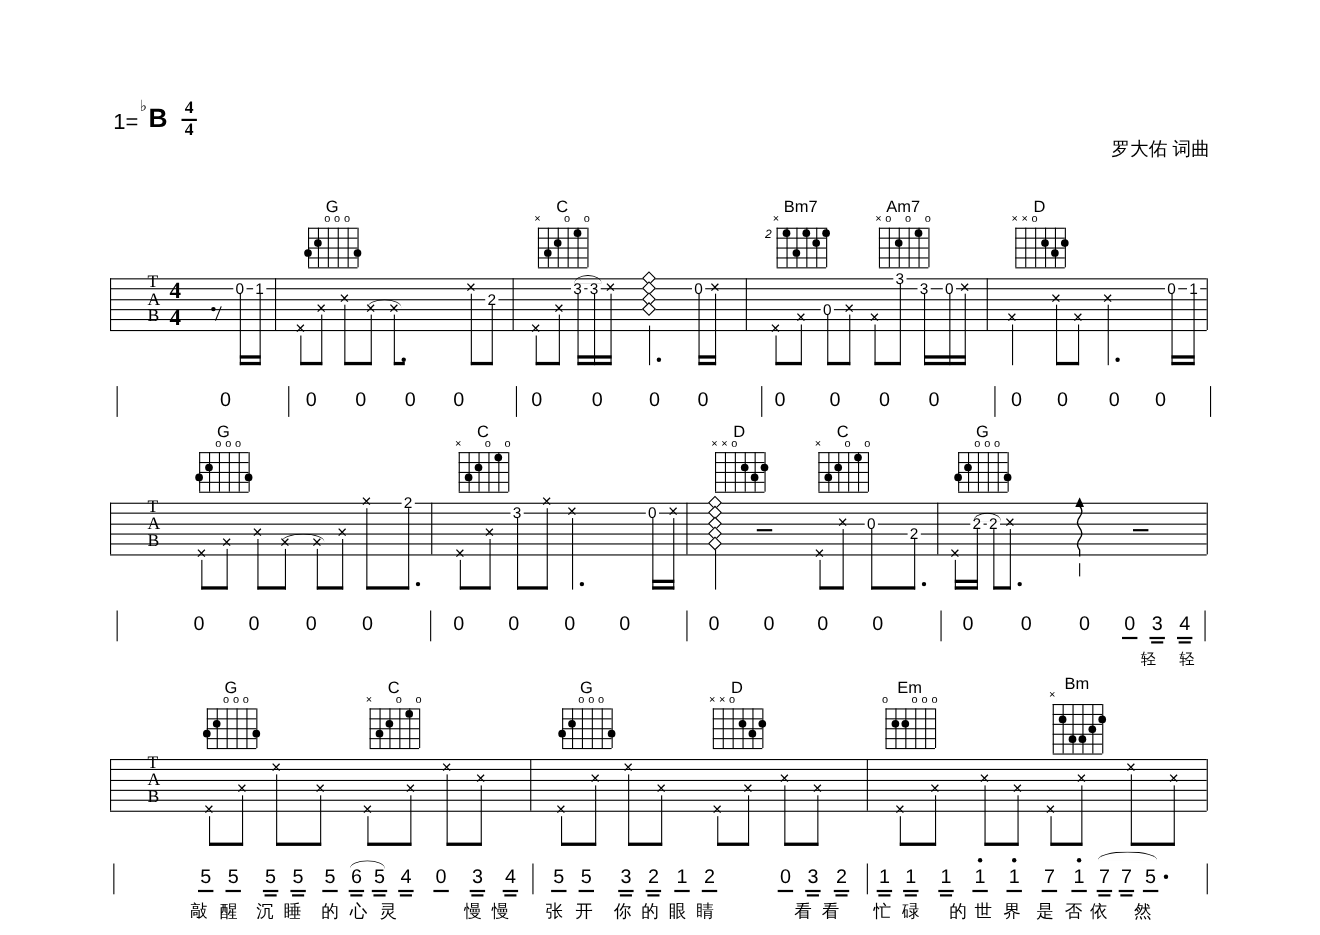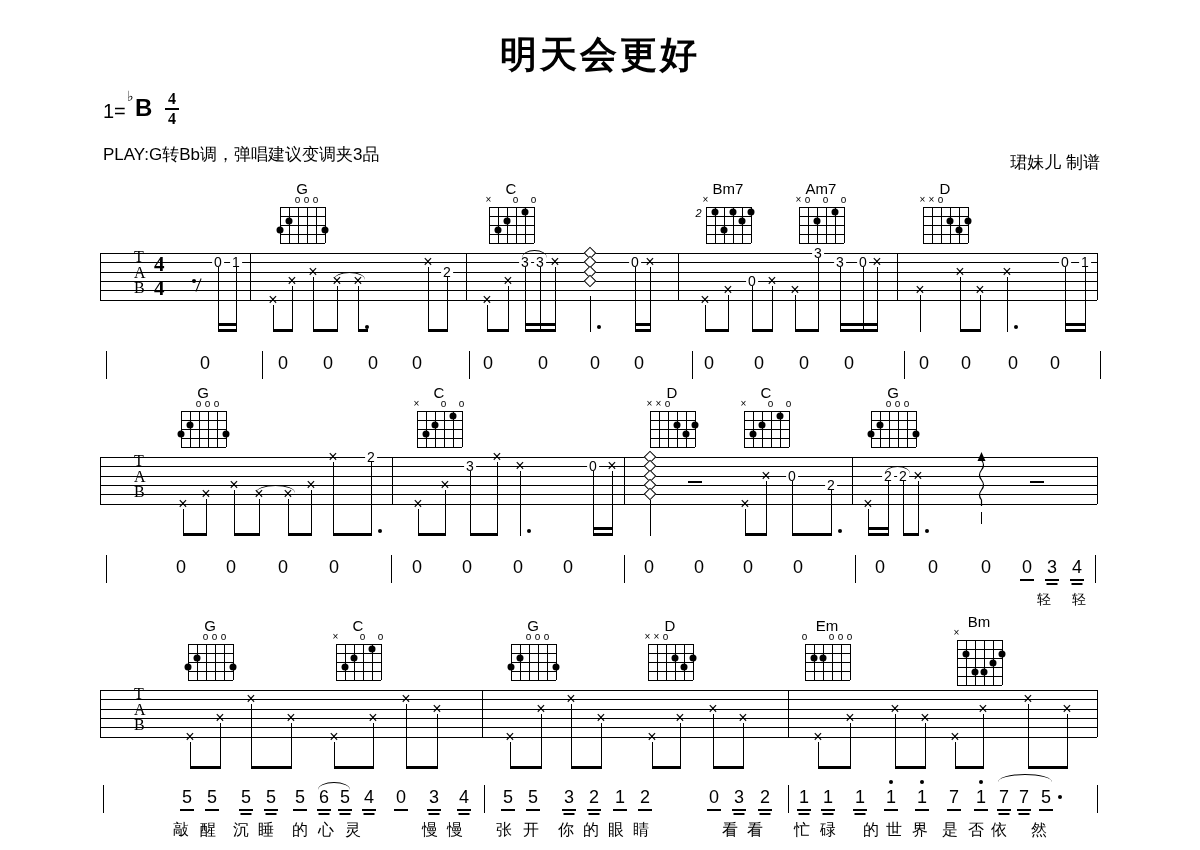--- a/index.html
+++ b/index.html
@@ -41,31 +41,29 @@
   .jul{height:1.5px;background:#000;transform:translateX(-50%);}
   .lyr{font-size:16px;line-height:1;transform:translateX(-50%);}
   .lyr2{font-size:14px;line-height:1;transform:translateX(-50%);}
   .restdot{width:4px;height:4px;border-radius:50%;background:#000;}
   .restslash{width:1px;height:14px;background:#000;transform:rotate(22deg);}
 </style>
 </head>
 <body>
 
 <div id="sheet">
-  <div class="abs" id="title">明天会更好</div>
   <div class="abs" id="keyblock" style="width:90px;height:40px;">
     <span id="keyeq">1=</span>
     <span id="keyflat">♭</span>
     <span id="keynote">B</span>
     <span class="frac" id="fracn">4</span>
     <span class="frac" id="fracbar"></span>
     <span class="frac" id="fracd">4</span>
   </div>
-  <div class="abs" id="playnote">PLAY:G转Bb调，弹唱建议变调夹3品</div>
-  <div class="abs" id="credit2">珺妹儿 制谱</div>
+  <div class="abs" id="credit1">罗大佑 词曲</div>
   <div id="notation">
       <div class="abs sline" style="top: 253px;"></div>
       <div class="abs sline" style="top: 262.35px;"></div>
       <div class="abs sline" style="top: 271.7px;"></div>
       <div class="abs sline" style="top: 281.05px;"></div>
       <div class="abs sline" style="top: 290.4px;"></div>
       <div class="abs sline" style="top: 299.75px;"></div>
       <div class="abs bline" style="left: 100px; top: 253px; height: 46.75px;"></div>
       <div class="abs bline" style="left: 250px; top: 253px; height: 46.75px;"></div>
       <div class="abs bline" style="left: 466px; top: 253px; height: 46.75px;"></div>

